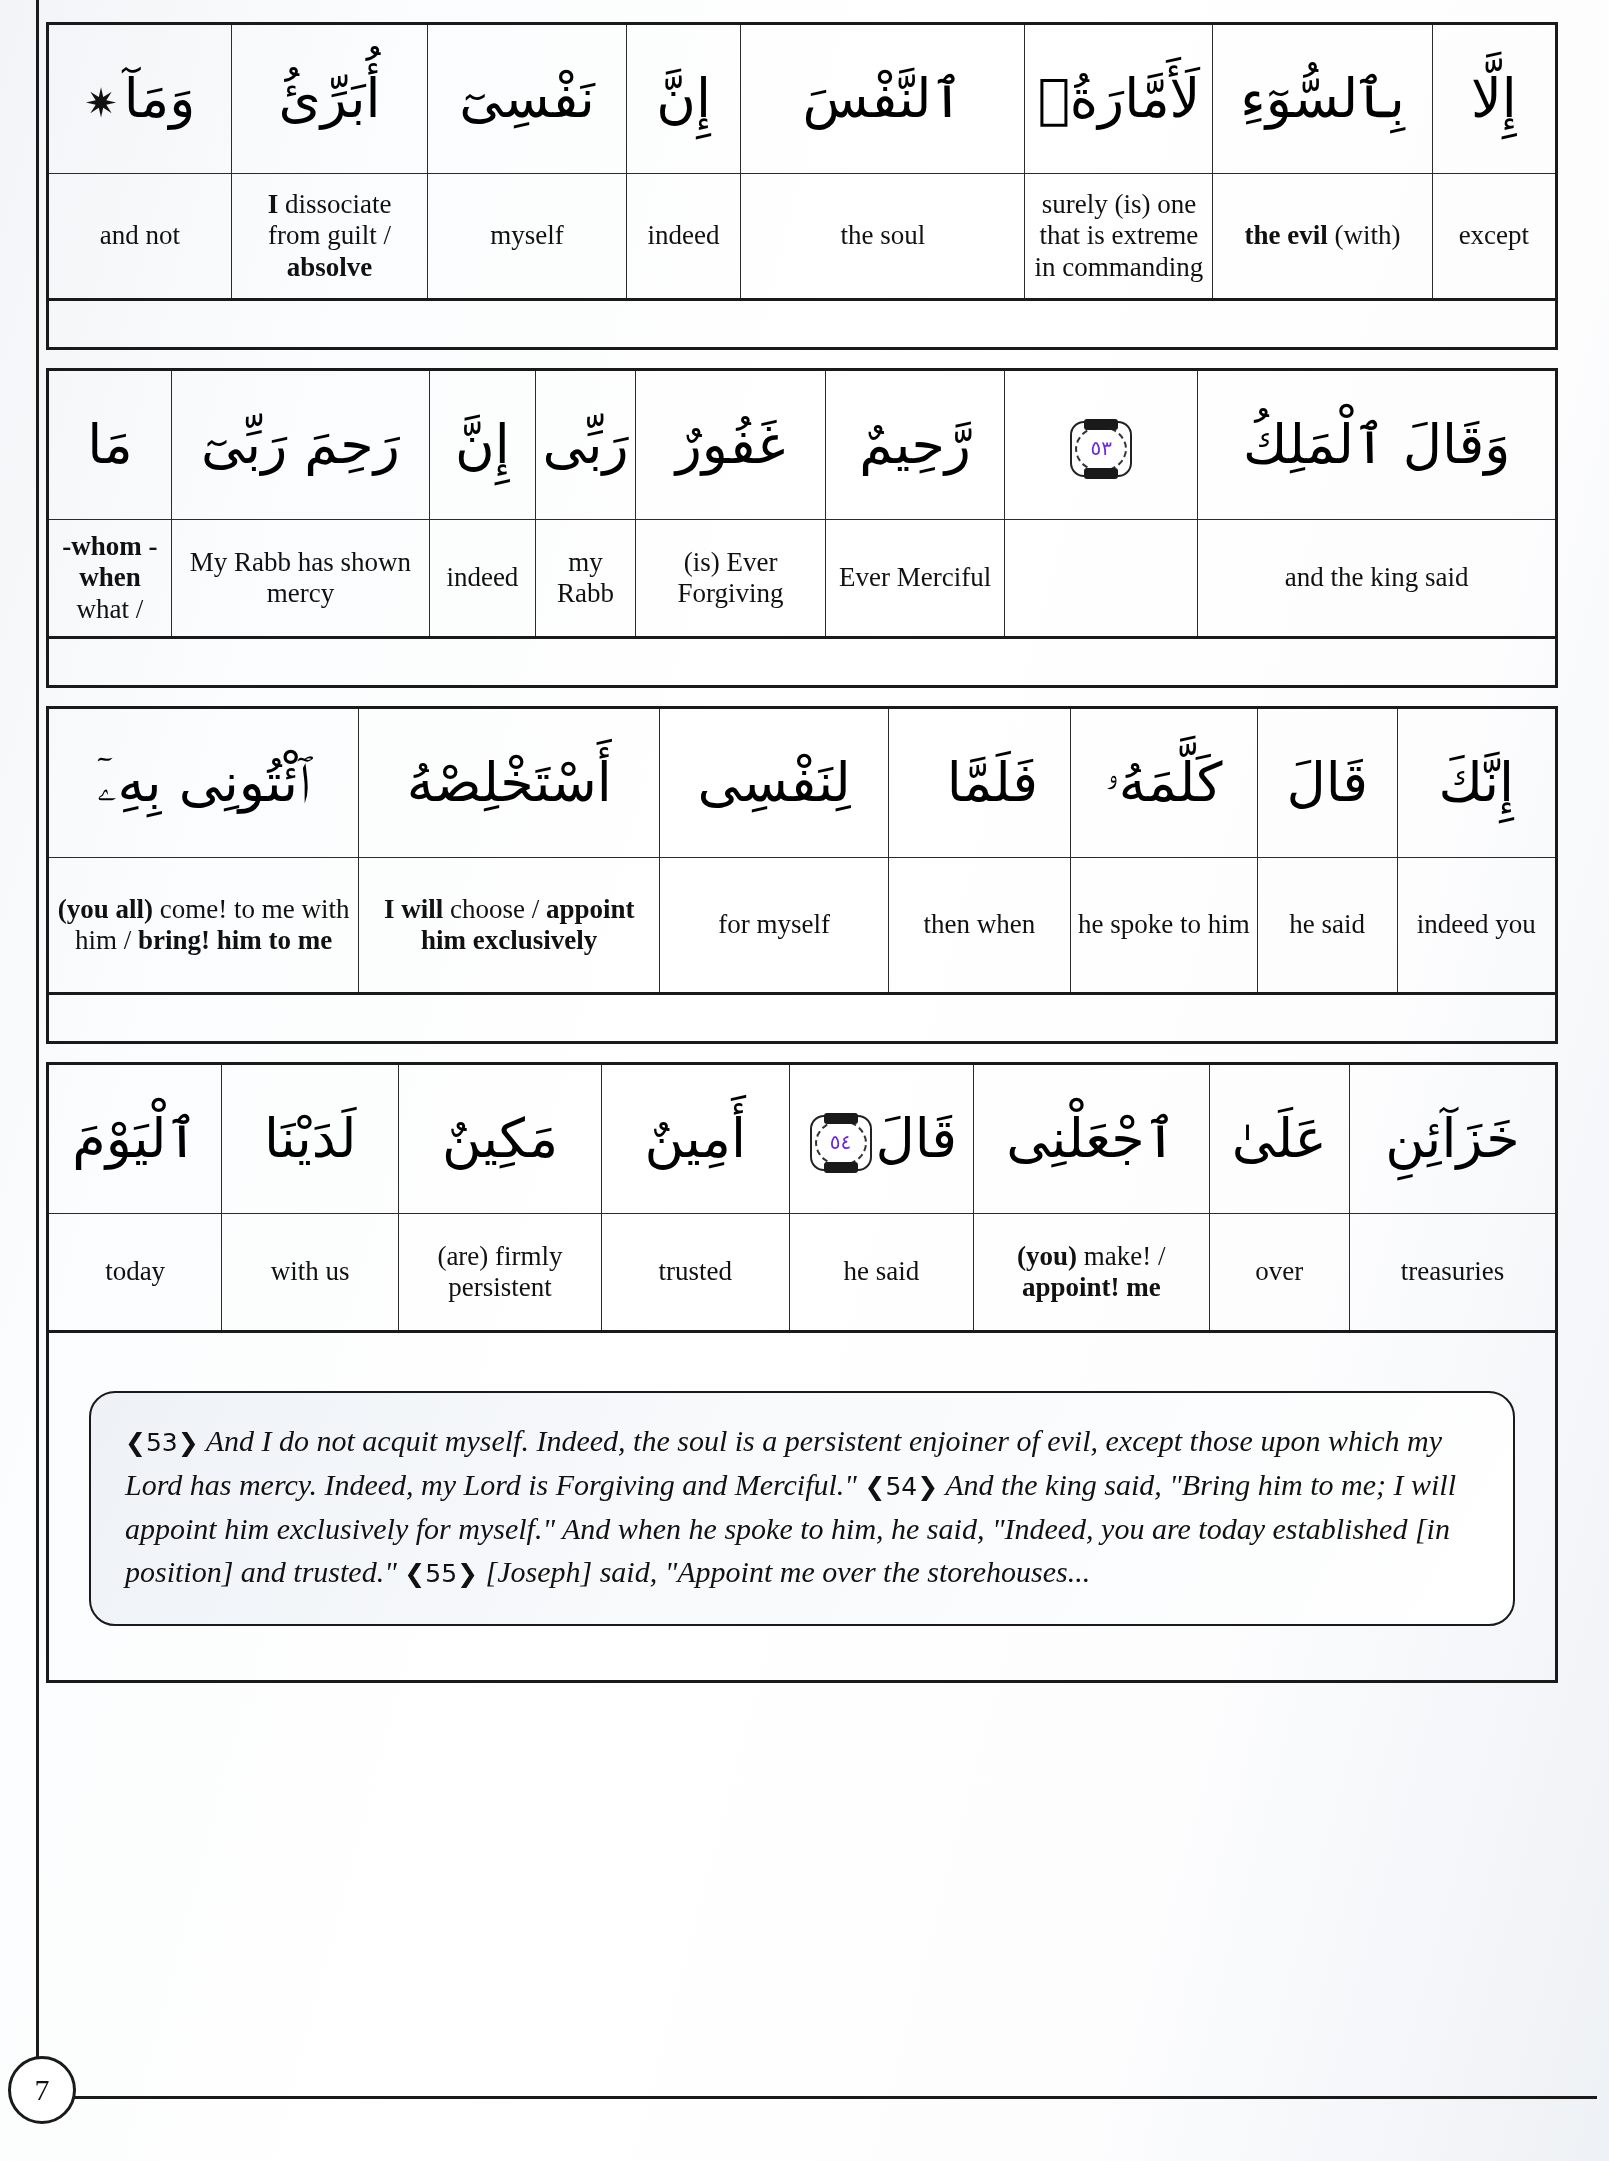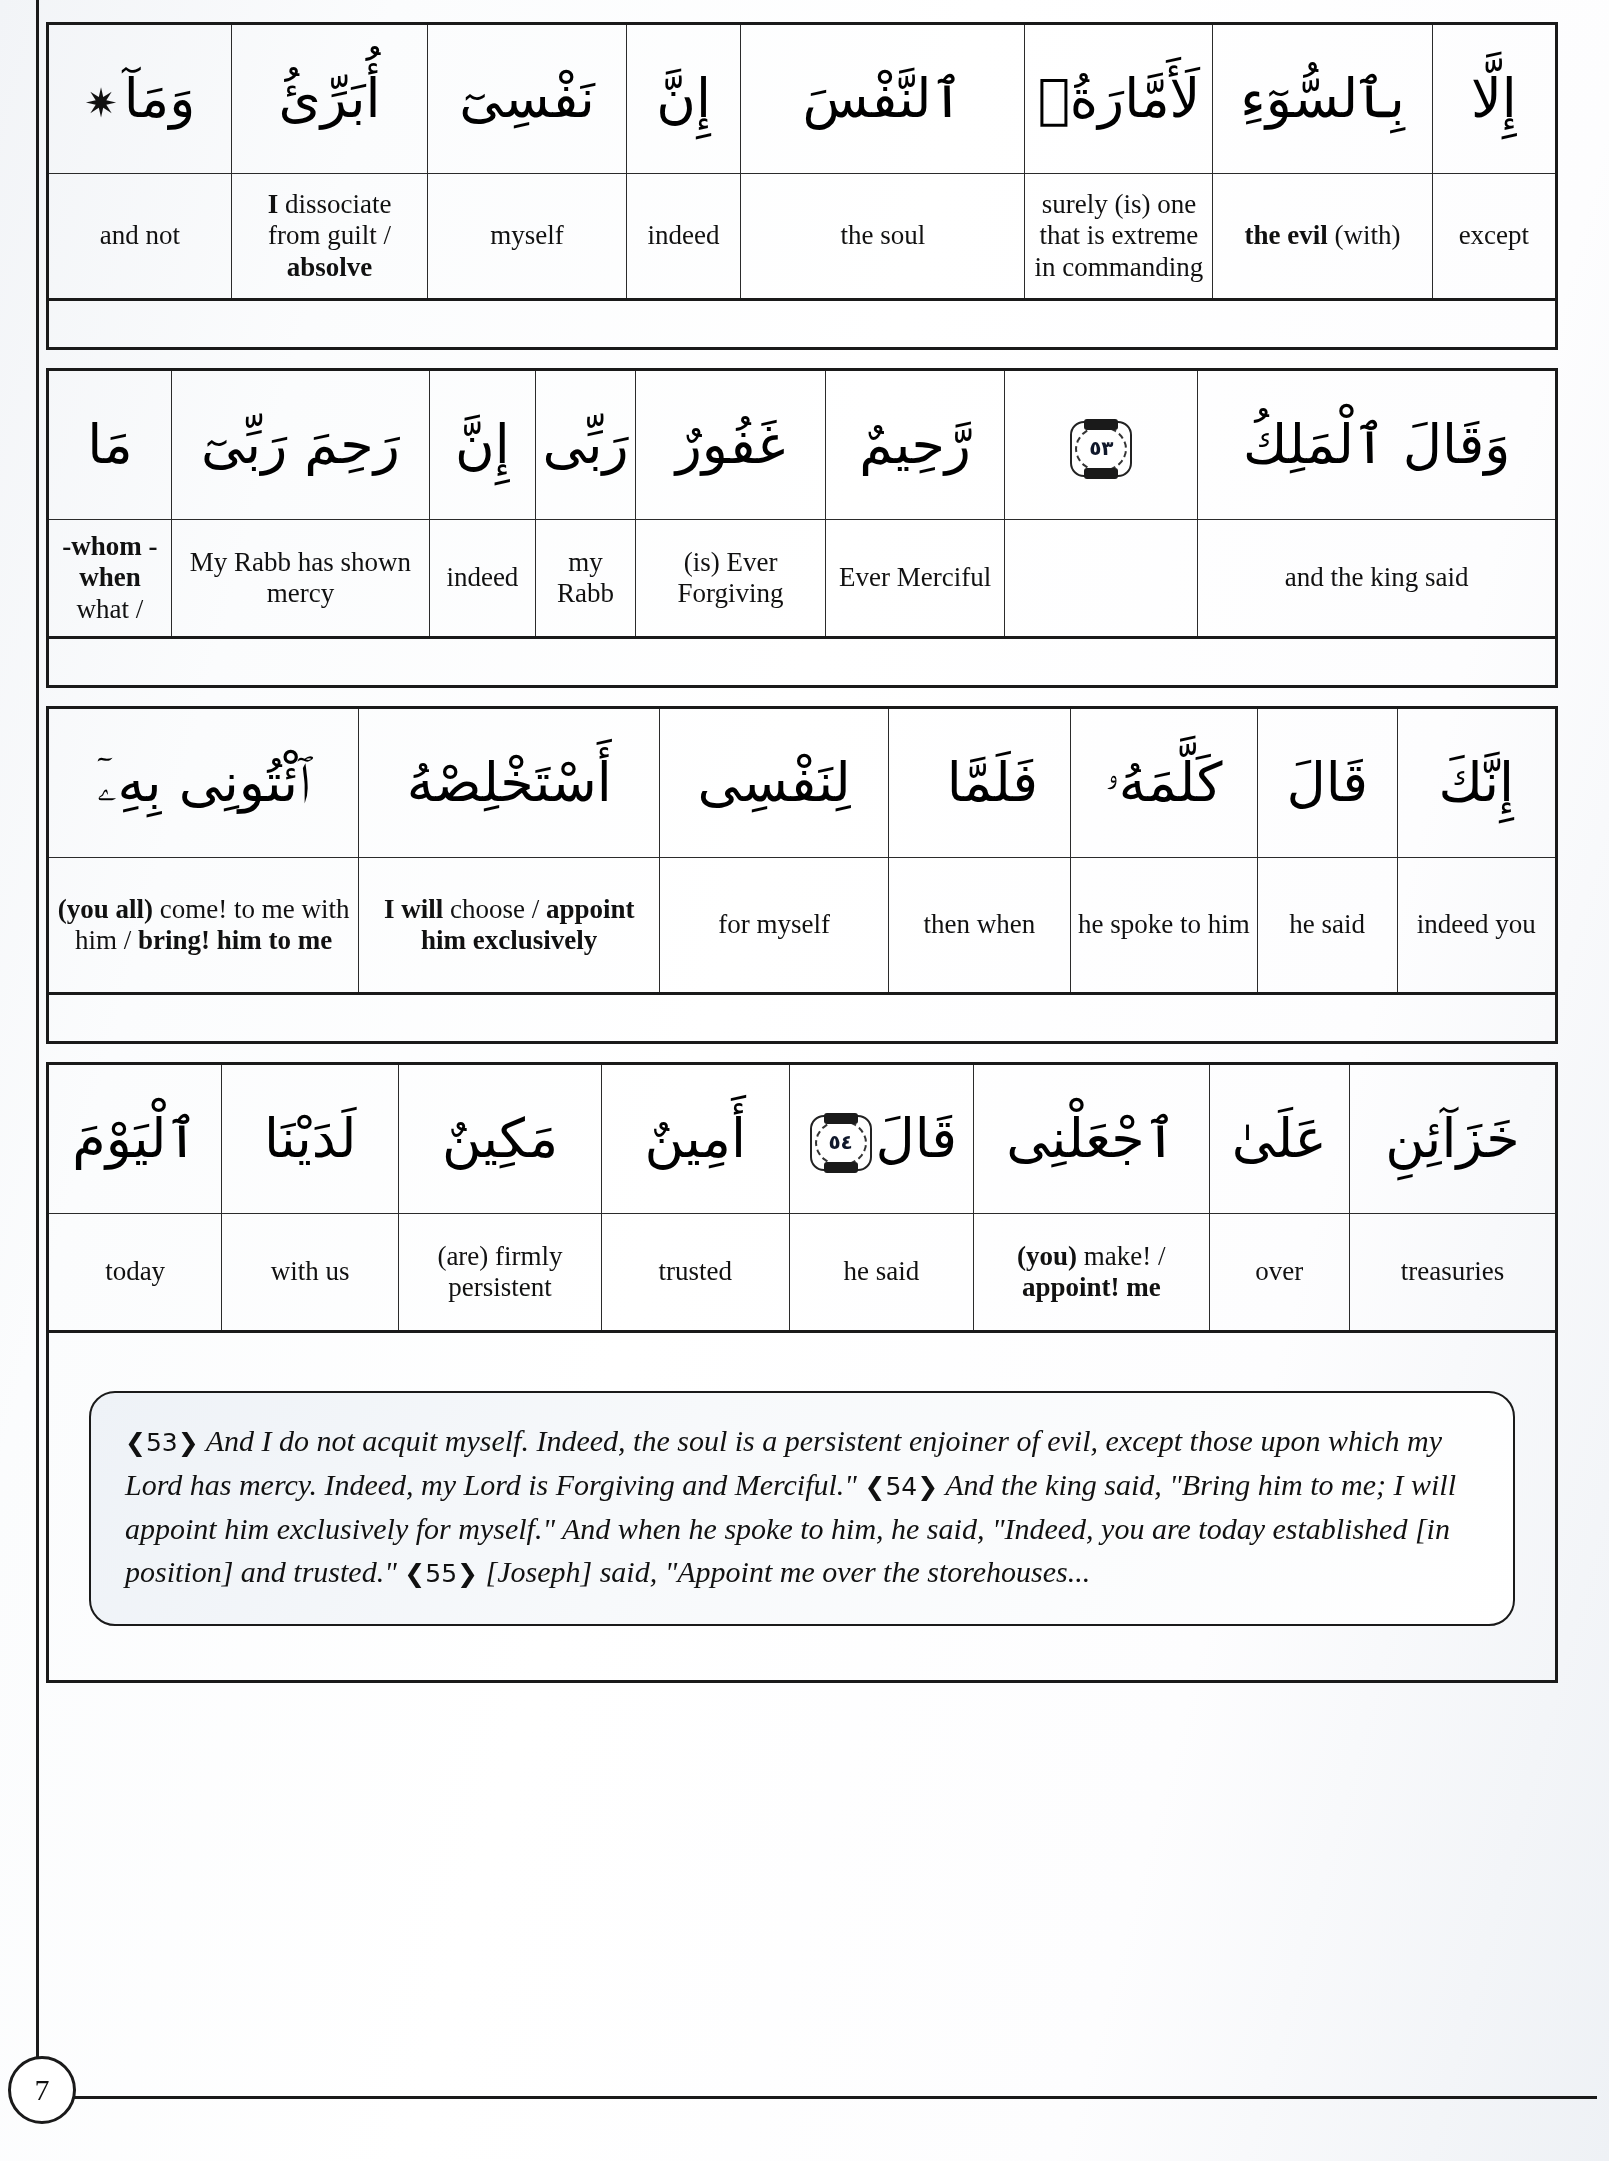--- a/index.html
+++ b/index.html
@@ -111,21 +111,21 @@
     border-radius:50%;
     background:#fff;
   }
   .ayah .bar{
     position:absolute;left:14px;width:34px;height:11px;background:#1a1a1a;border-radius:3px;
   }
   .ayah .bar.t{top:-2px;}
   .ayah .bar.bm{bottom:-2px;}
   .ayah .num{
     position:absolute;inset:0;display:flex;align-items:center;justify-content:center;
-    font-family:"DejaVu Sans",sans-serif;font-size:20px;color:#0f172a;font-weight:bold;
+    font-family:"DejaVu Sans",sans-serif;font-size:20px;color:#6d28d9;
   }
   .star{
     display:inline-block;font-family:"DejaVu Sans",sans-serif;font-size:40px;
     vertical-align:middle;margin-right:6px;color:#111;
   }
 
   
   #footwrap{
     border:3px solid #1a1a1a;
     border-top:none;

